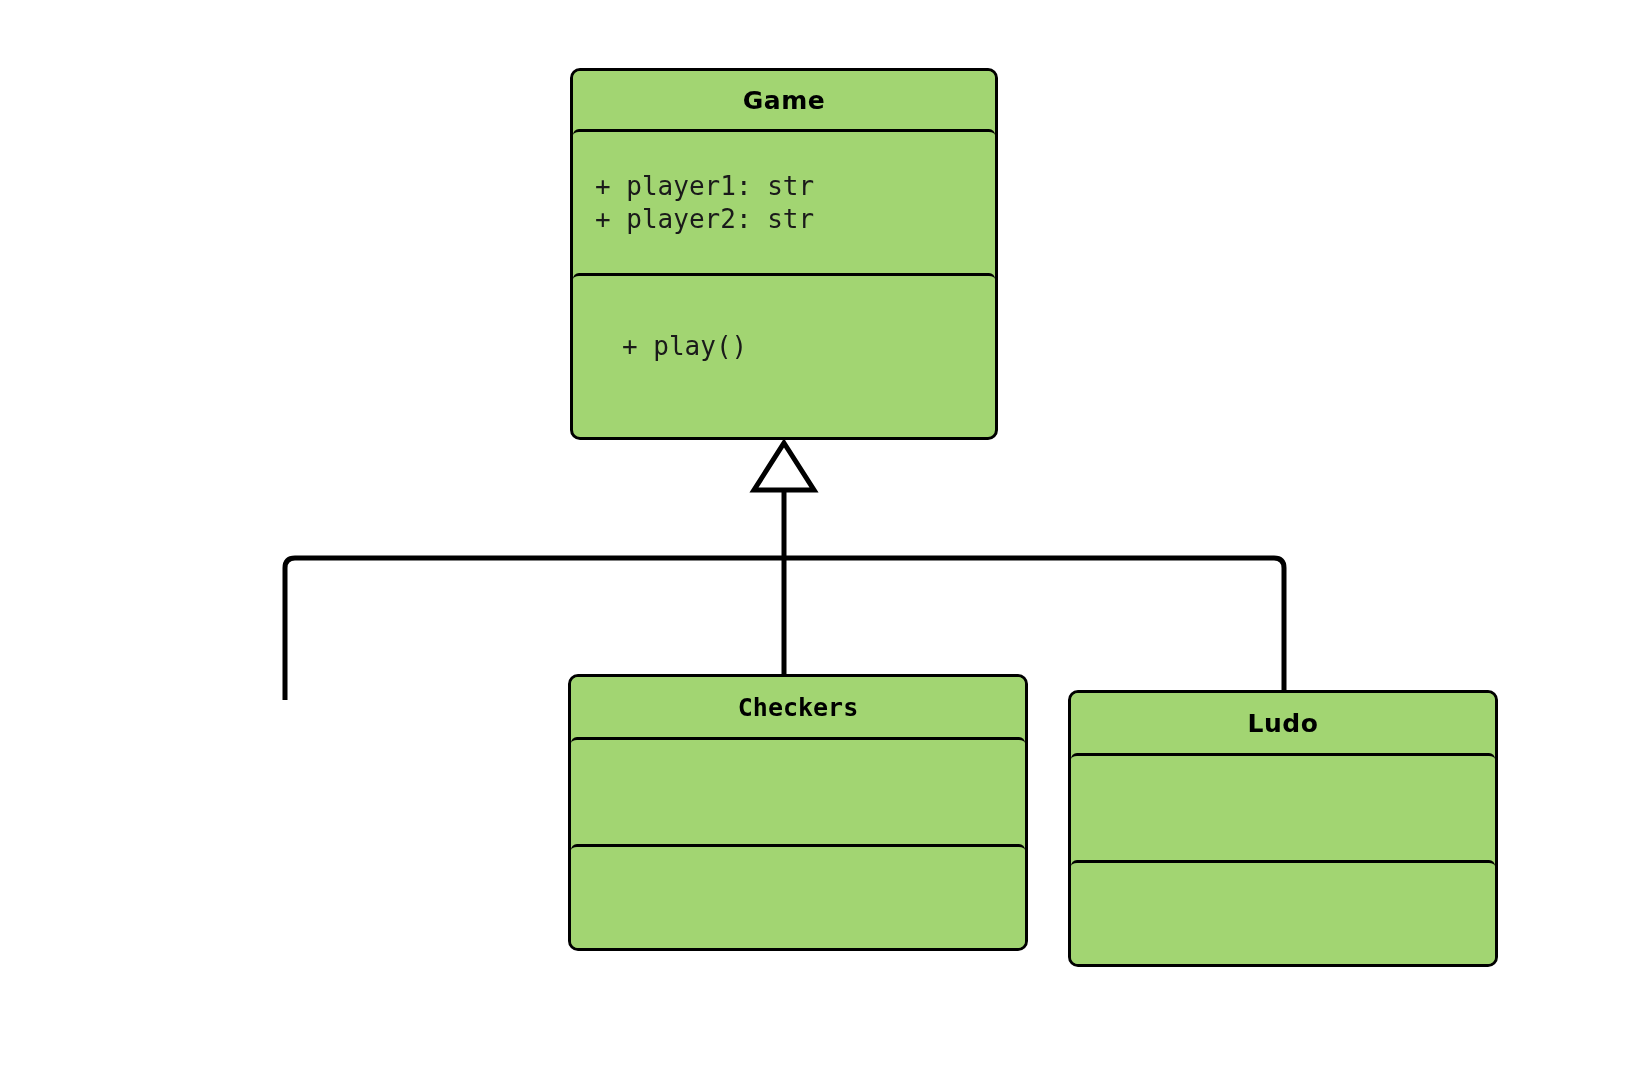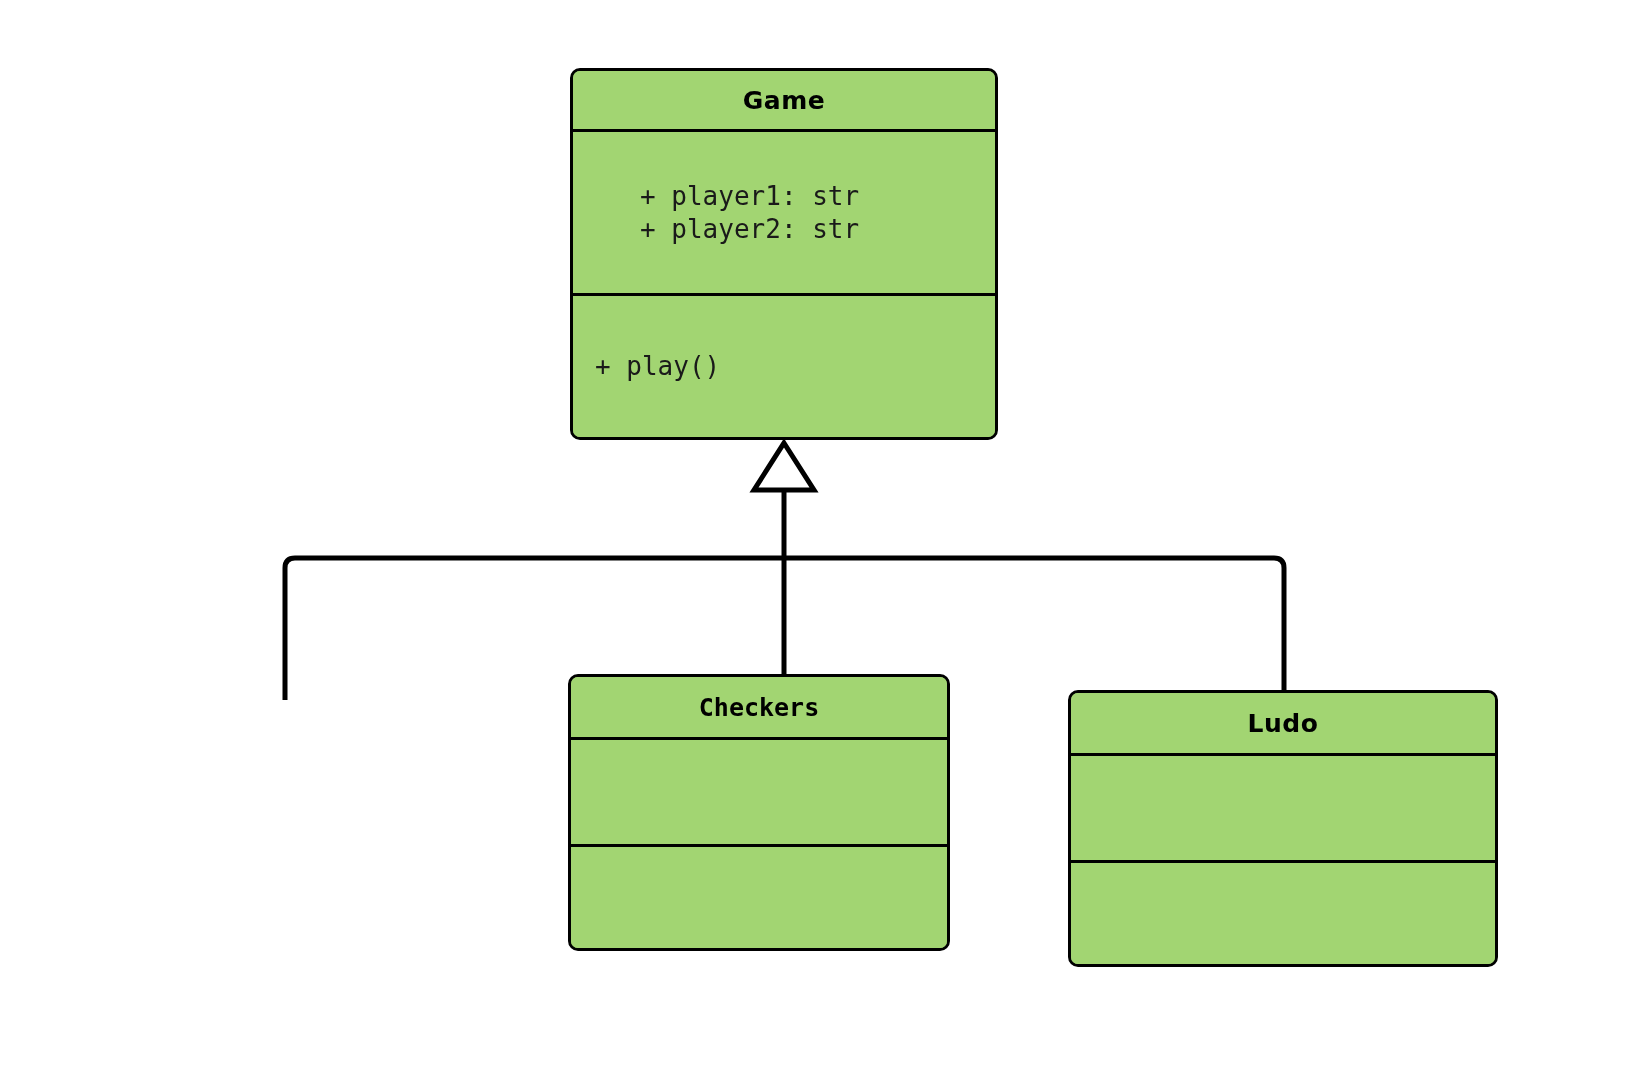--- a/index.html
+++ b/index.html
@@ -22,20 +22,21 @@
     background: #a2d572;
     border: 3px solid #000000;
     border-radius: 10px;
     overflow: hidden;
     z-index: 3;
   }
   .compartment {
     box-sizing: border-box;
     background: #a2d572;
     position: relative;
+    border-radius: 6px;
   }
   .compartment.divided {
     border-top: 3px solid #000000;
   }
   .class-title {
     display: flex;
     align-items: center;
     justify-content: center;
     font-family: "DejaVu Sans", "Liberation Sans", sans-serif;
     font-weight: bold;
@@ -90,35 +91,35 @@
 
     <path d="M 784 558 L 784 700" stroke="#000000" stroke-width="5" fill="none"></path>
 
     <polygon points="784,443 814,490 754,490" fill="#ffffff" stroke="#000000" stroke-width="5" stroke-linejoin="miter"></polygon>
   </svg>
 
   <div class="uml-class" style="left:570px; top:68px; width:428px; height:372px;">
     <div class="compartment class-title" style="height:58px;">
       <span>Game</span>
     </div>
-    <div class="compartment divided" style="height:164px;padding-left:45px;">
+    <div class="compartment divided" style="height:144px;">
       <div class="member-list">
         <div class="member-line">+ player1: str</div>
         <div class="member-line">+ player2: str</div>
       </div>
     </div>
-    <div class="compartment divided" style="height:144px;">
+    <div class="compartment divided" style="height:144px;padding-left:27px;">
       <div class="member-list">
         <div class="member-line">+ play()</div>
       </div>
     </div>
   </div>
 
 
-  <div class="uml-class" style="left:568px; top:674px; width:382px; height:277px;">
+  <div class="uml-class" style="left:568px; top:674px; width:460px; height:277px;">
     <div class="compartment class-title mono" style="height:60px;">
       <span>Checkers</span>
     </div>
     <div class="compartment divided" style="height:107px;">
       <div class="empty-compartment"></div>
     </div>
     <div class="compartment divided" style="height:104px;">
       <div class="empty-compartment"></div>
     </div>
   </div>

